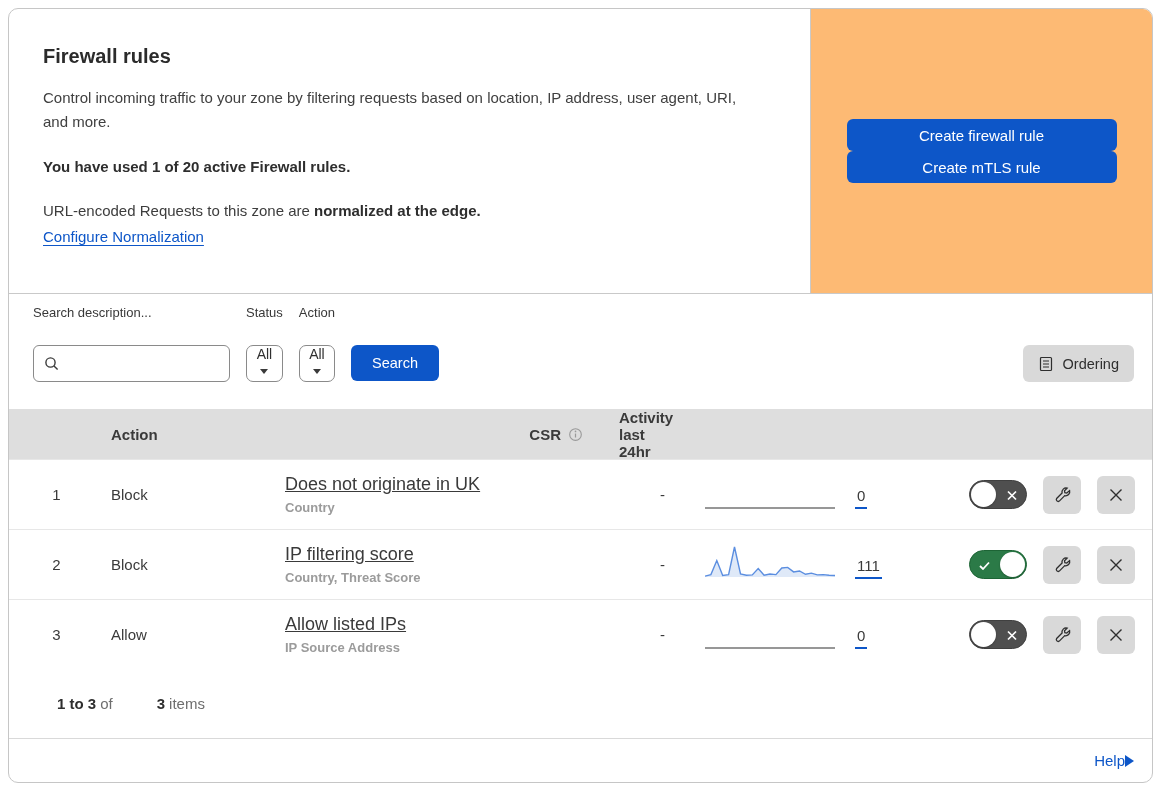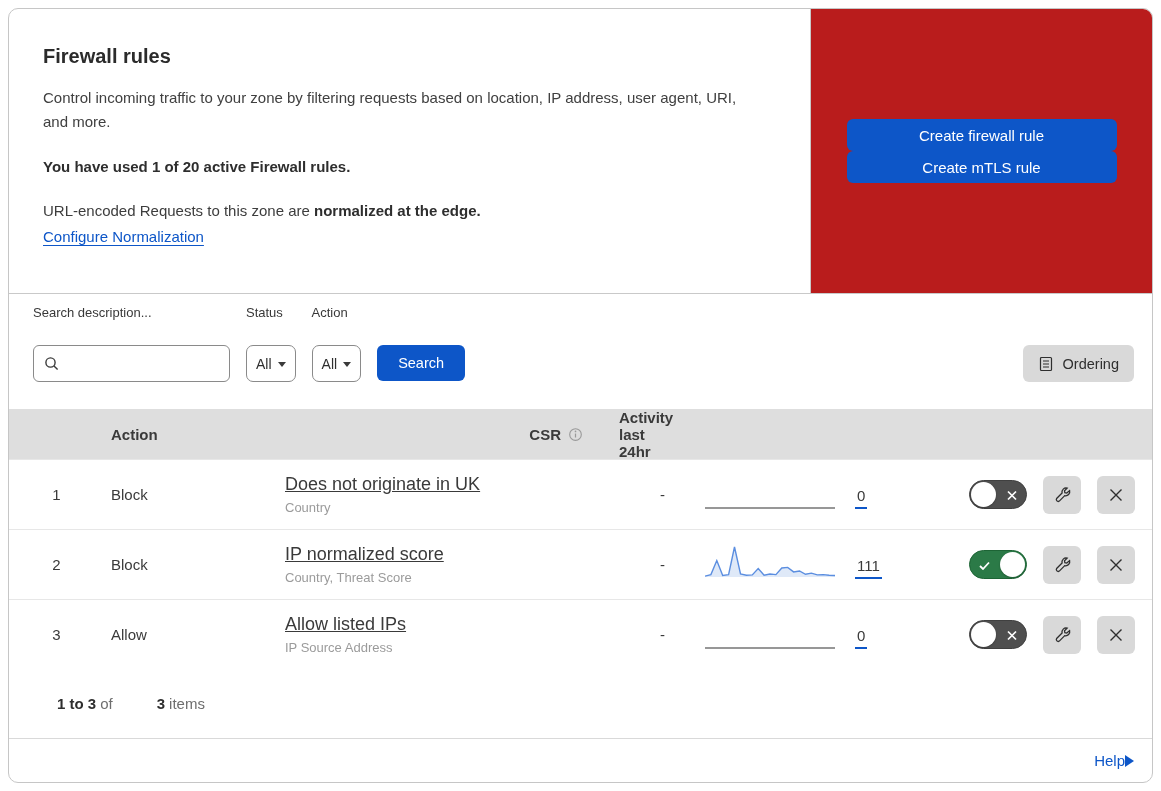--- a/index.html
+++ b/index.html
@@ -16,39 +16,39 @@
   
   .header-row { display: flex; height: 285px; flex: none; border-bottom: 1px solid #c9c9c9; }
   .header-left { flex: 1; padding: 36px 30px 0 34px; }
   .title { margin: 0 0 18px; font-size: 20px; font-weight: 700; color: #2b2b2b; }
   .desc { margin: 0 0 24px; font-size: 15px; line-height: 24px; color: #404040; max-width: 715px; }
   .usage { margin: 12px 0 27px; font-size: 15px; font-weight: 700; color: #2e2e2e; }
   .norm { margin: 0 0 9px; font-size: 15px; color: #3d3d3d; }
   .norm strong { color: #2e2e2e; }
   .link { font-size: 15px; color: #0d56c8; text-decoration: underline; text-underline-offset: 3px; cursor: pointer; }
   .header-right {
-    width: 342px; flex: none; background: #b91c1c; border-left: 1px solid #c9c9c9;
+    width: 342px; flex: none; background: #fdba74; border-left: 1px solid #c9c9c9;
     display: flex; flex-direction: column; align-items: center; justify-content: center; 
   }
   .btn-primary {
     width: 270px; height: 32px; border: none; border-radius: 6px;
     background: #0d56c8; color: #fff; font-size: 15px; font-family: inherit; cursor: pointer;
   }
   
   .filter-row { height: 115px; flex: none; display: flex; align-items: flex-end; gap: 16px; padding: 0 18px 27px 24px; }
   .field { display: flex; flex-direction: column; }
   .field-label { font-size: 13px; color: #383838; margin-bottom: 25px; }
   .search-box {
     width: 197px; height: 37px; border: 1px solid #8a8a8a; border-radius: 6px;
     display: flex; align-items: center; padding-left: 10px; background: #fff;
   }
   .search-box input { border: none; outline: none; flex: 1; min-width: 0; font: inherit; font-size: 14px; margin-left: 6px; }
   .select-box {
     height: 37px; border: 1px solid #8a8a8a; border-radius: 7px; background: #fff;
-    display: flex; align-items: center; gap: 6px; padding: 0 9px; font-size: 14px; color: #2f2f2f; cursor: pointer;
+    display: flex; align-items: center; gap: 6px; padding: 0 9px; font-size: 14px; color: #2f2f2f; cursor: pointer; flex-direction: column;
   }
   .caret { width: 0; height: 0; border-left: 4px solid transparent; border-right: 4px solid transparent; border-top: 5px solid #3a3a3a; margin-top: 1px; }
   .btn-search {
     height: 36px; padding: 0 21px; background: #0d56c8; color: #fff; border: none; border-radius: 6px;
     font-size: 14.5px; font-family: inherit; cursor: pointer; margin-bottom: 1px;
   }
   .btn-ordering {
     margin-left: auto; height: 37px; padding: 0 15px; background: #d9d9d9; color: #2f2f2f;
     border: none; border-radius: 6px; font-size: 14.5px; font-family: inherit;
     display: flex; align-items: center; gap: 9px; cursor: pointer;
@@ -56,21 +56,21 @@
   
   .thead, .trow { display: grid; grid-template-columns: 95px 175px 310px 86px 250px 1fr; align-items: center; }
   .thead { height: 50px; flex: none; background: #dedede; font-size: 15px; font-weight: 700; color: #3a3a3a; }
   .h-action, .c-action { padding-left: 7px; }
   .h-desc, .c-desc { padding-left: 6px; }
   .h-csr { display: flex; align-items: center; justify-content: flex-end; gap: 7px; padding-right: 6px; }
   .h-activity, .pad-act { padding-left: 30px; }
   .trow { height: 70px; flex: none; border-top: 1px solid #e7e7e7; font-size: 15px; color: #3a3a3a; background: #fff; }
   .c-idx { text-align: center; }
   .d-main { font-size: 18px; color: #3a3a3a; text-decoration: underline; }
-  .d-sub { font-size: 13px; color: #9b9b9b; margin-top: 5px; }
+  .d-sub { font-size: 13px; color: #9b9b9b; margin-top: 5px; font-weight: bold; }
   .c-csr { text-align: right; padding-right: 10px; }
   .c-activity { height: 100%; display: flex; align-items: flex-end; gap: 20px; padding-bottom: 20px; padding-left: 30px; }
   .spark { width: 130px; height: 36px; flex: none; display: block; }
   .spark-flat-wrap { width: 130px; flex: none; }
   .flatline { width: 130px; border-bottom: 2px solid #979797; }
   .count { font-size: 15px; line-height: 14px; color: #3a3a3a; border-bottom: 2px solid #0d56c8; padding: 0 2px 4px; cursor: pointer; text-decoration: none; }
   .c-controls { display: flex; align-items: center; justify-content: flex-end; gap: 16px; padding-right: 17px; }
   .toggle { position: relative; width: 58px; height: 29px; border-radius: 15px; flex: none; cursor: pointer; }
   .toggle.off { background: #4f4f4f; border: 1px solid #404040; }
   .toggle.on  { background: #2b7a47; border: 1px solid #1d6435; }
@@ -198,21 +198,21 @@
             </svg>
           </span>
       </button>
     </div>
   </div>
 
   <div class="trow">
     <div class="c-idx">2</div>
     <div class="c-action">Block</div>
     <div class="c-desc">
-      <div class="d-main">IP normalized score</div>
+      <div class="d-main">IP filtering score</div>
       <div class="d-sub">Country, Threat Score</div>
     </div>
     <div class="c-csr">-</div>
     <div class="c-activity">
       <svg class="spark" viewBox="0 0 130 36" preserveAspectRatio="none">
           <polygon points="0,34 0.0,33.1 5.9,31.6 11.8,17.5 17.7,32.5 23.6,31.6 29.5,4.0 35.5,31.0 41.4,32.2 47.3,31.9 53.2,25.6 59.1,32.2 65.0,31.0 70.9,31.6 76.8,25.0 82.7,24.4 88.6,28.9 94.5,28.0 100.5,31.3 106.4,30.1 112.3,31.9 118.2,31.6 124.1,32.2 130.0,32.5 130,34" fill="#dfe9f8"></polygon>
           <polyline points="0.0,33.1 5.9,31.6 11.8,17.5 17.7,32.5 23.6,31.6 29.5,4.0 35.5,31.0 41.4,32.2 47.3,31.9 53.2,25.6 59.1,32.2 65.0,31.0 70.9,31.6 76.8,25.0 82.7,24.4 88.6,28.9 94.5,28.0 100.5,31.3 106.4,30.1 112.3,31.9 118.2,31.6 124.1,32.2 130.0,32.5" fill="none" stroke="#5b8ee0" stroke-width="1.4"></polyline>
         </svg>
       <a class="count">111</a>
     </div>

